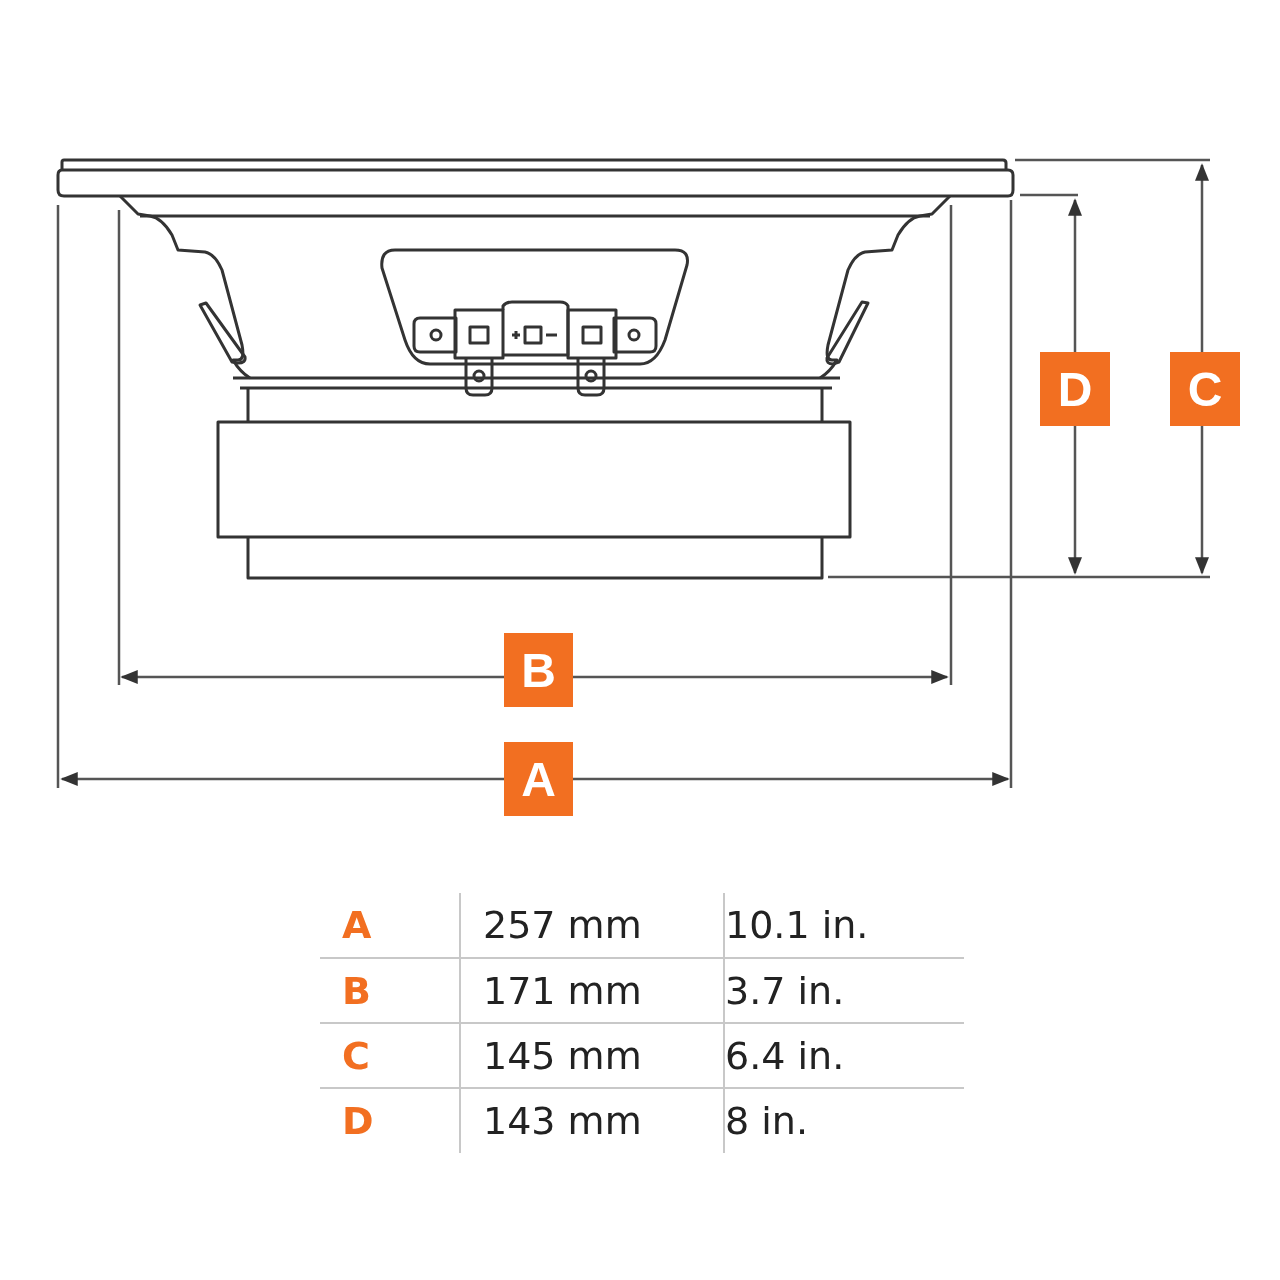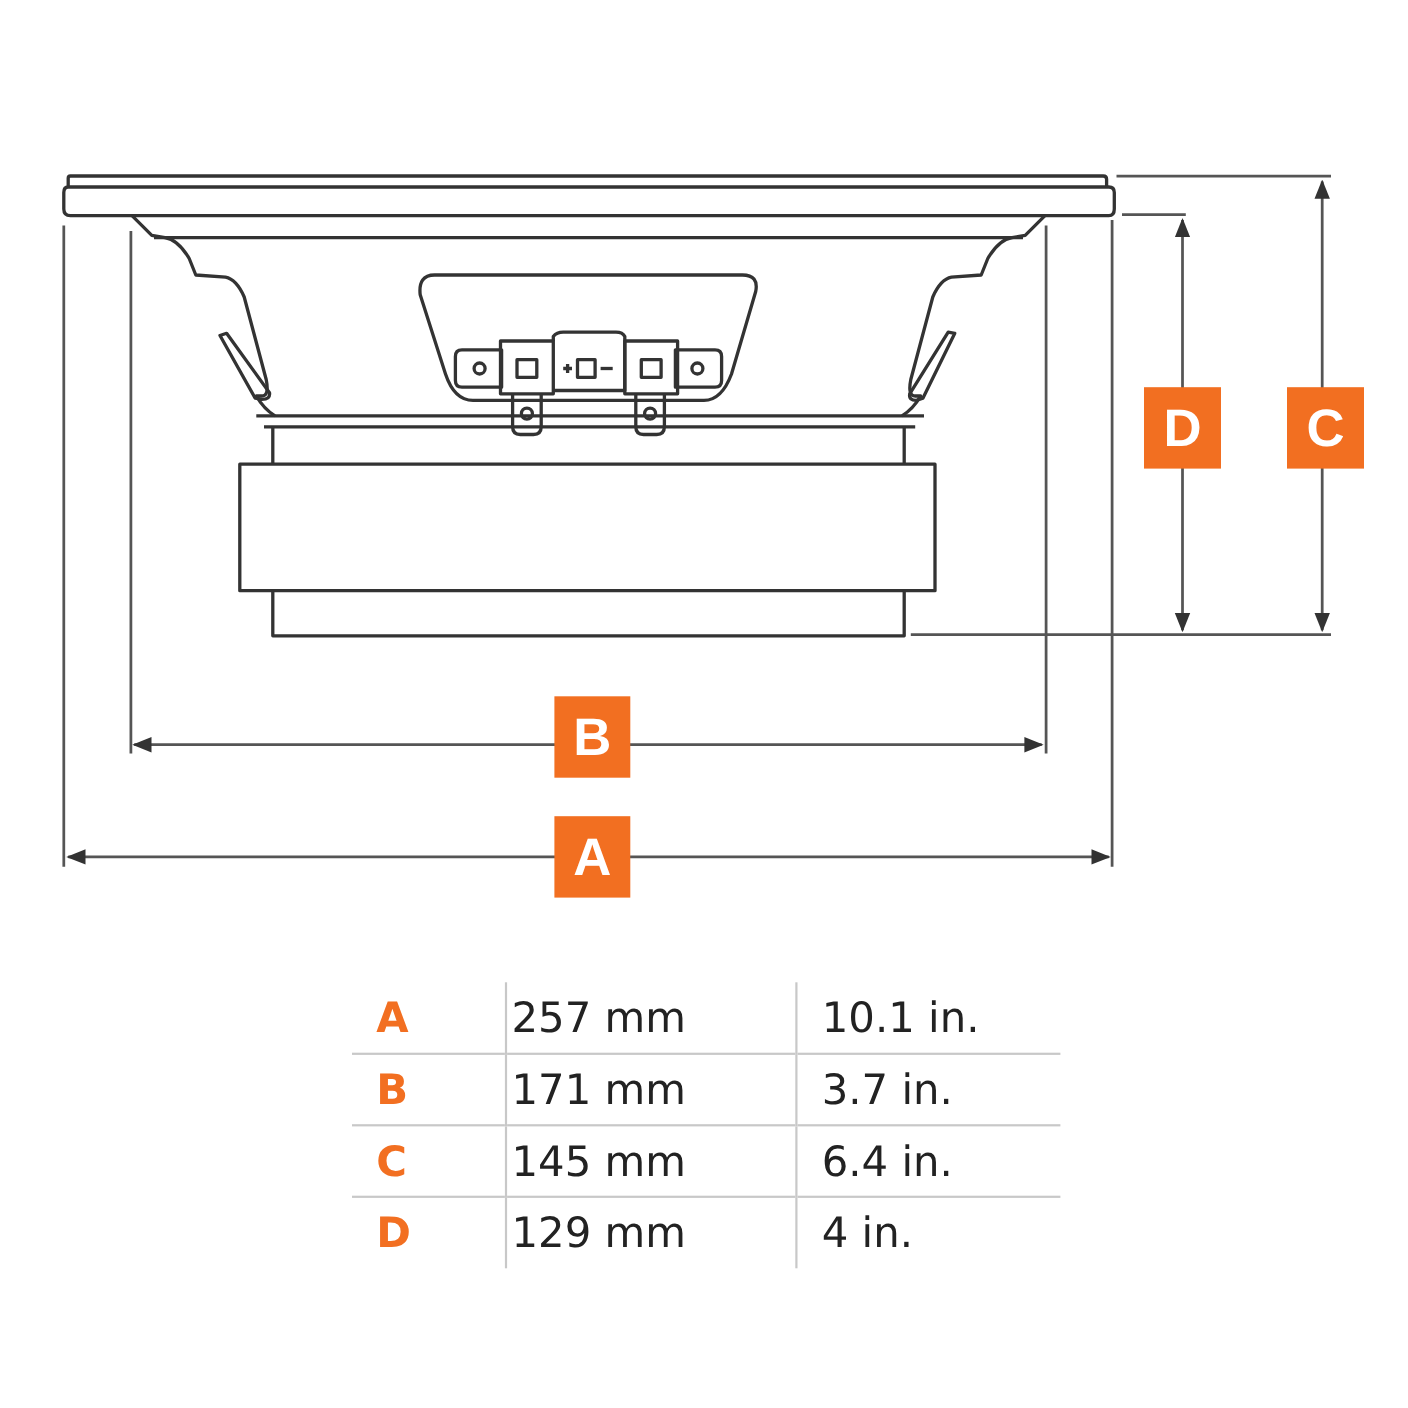--- a/index.html
+++ b/index.html
@@ -6,22 +6,22 @@
   body { width: 1280px; height: 1280px; position: relative; overflow: hidden; font-family: "DejaVu Sans", sans-serif; }
   #drawing { position: absolute; left: 0; top: 0; width: 1280px; height: 860px; }
   .label-box { position: absolute; width: 68px; height: 74px; background: #f26f21; color: #fff;
     font-family: "Liberation Sans", sans-serif; font-weight: bold; font-size: 48px;
     display: flex; align-items: center; justify-content: center; }
   #dims-table { position: absolute; left: 320px; top: 893px; border-collapse: collapse; }
   #dims-table td { height: 65px; padding: 0; font-family: "DejaVu Sans", sans-serif; font-size: 38px;
     color: #222; vertical-align: middle; }
   #dims-table tr + tr td { border-top: 2px solid #c8c8c8; }
   #dims-table td.c-key { width: 140px; color: #f26f21; font-weight: bold; padding-left: 22px; box-sizing: border-box; font-size: 38px; }
-  #dims-table td.c-mm { width: 264px; border-left: 2px solid #c8c8c8; padding-left: 4px; box-sizing: border-box; }
-  #dims-table td.c-in { width: 240px; border-left: 2px solid #c8c8c8; padding-left: 22px; box-sizing: border-box; }
+  #dims-table td.c-mm { width: 264px; border-left: 2px solid #c8c8c8; padding-left: 22px; box-sizing: border-box; }
+  #dims-table td.c-in { width: 240px; border-left: 2px solid #c8c8c8; box-sizing: border-box; }
 </style>
 </head>
 <body>
 
 <svg id="drawing" viewBox="0 0 1280 860" xmlns="http://www.w3.org/2000/svg">
   <defs>
     <marker id="arr" viewBox="0 0 10 10" refX="9" refY="5" markerWidth="7" markerHeight="7" orient="auto-start-reverse">
       <path d="M0,1 L10,5 L0,9 z" fill="#333"></path>
     </marker>
   </defs>
@@ -100,17 +100,17 @@
       <td class="c-mm">171 mm</td>
       <td class="c-in">3.7 in.</td>
     </tr>
     <tr>
       <td class="c-key">C</td>
       <td class="c-mm">145 mm</td>
       <td class="c-in">6.4 in.</td>
     </tr>
     <tr>
       <td class="c-key">D</td>
-      <td class="c-mm">129 mm</td>
-      <td class="c-in">4 in.</td>
+      <td class="c-mm">143 mm</td>
+      <td class="c-in">8 in.</td>
     </tr>
   </tbody>
 </table>
 
 </body></html>

